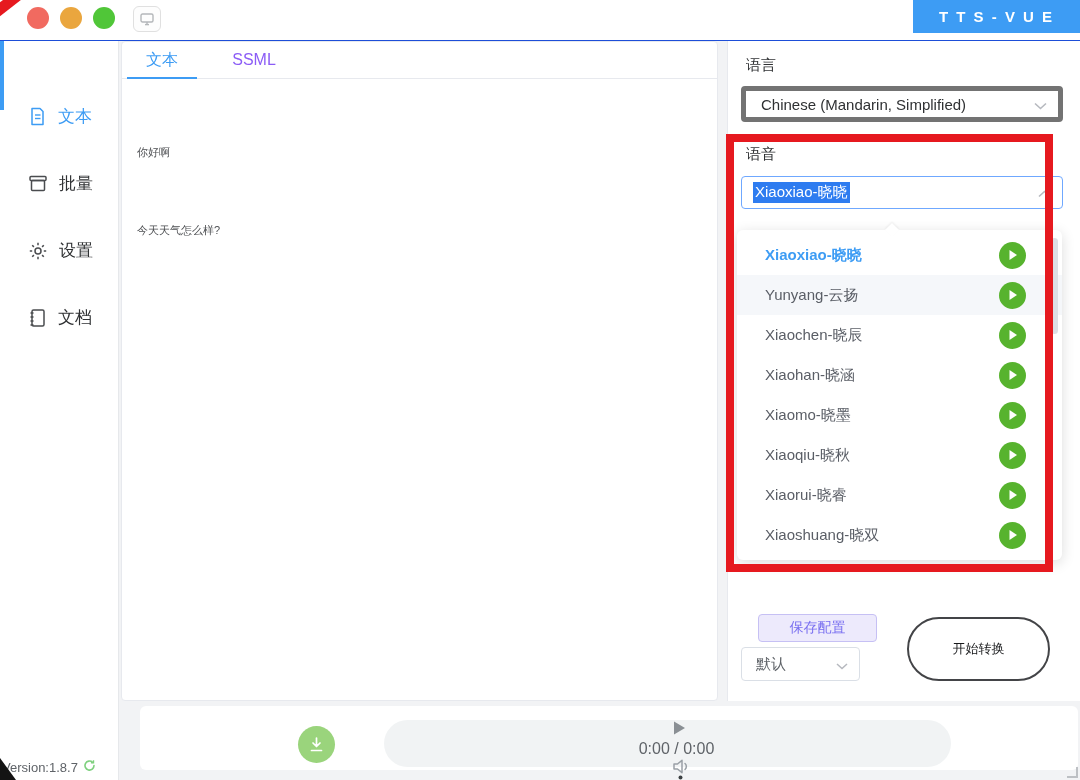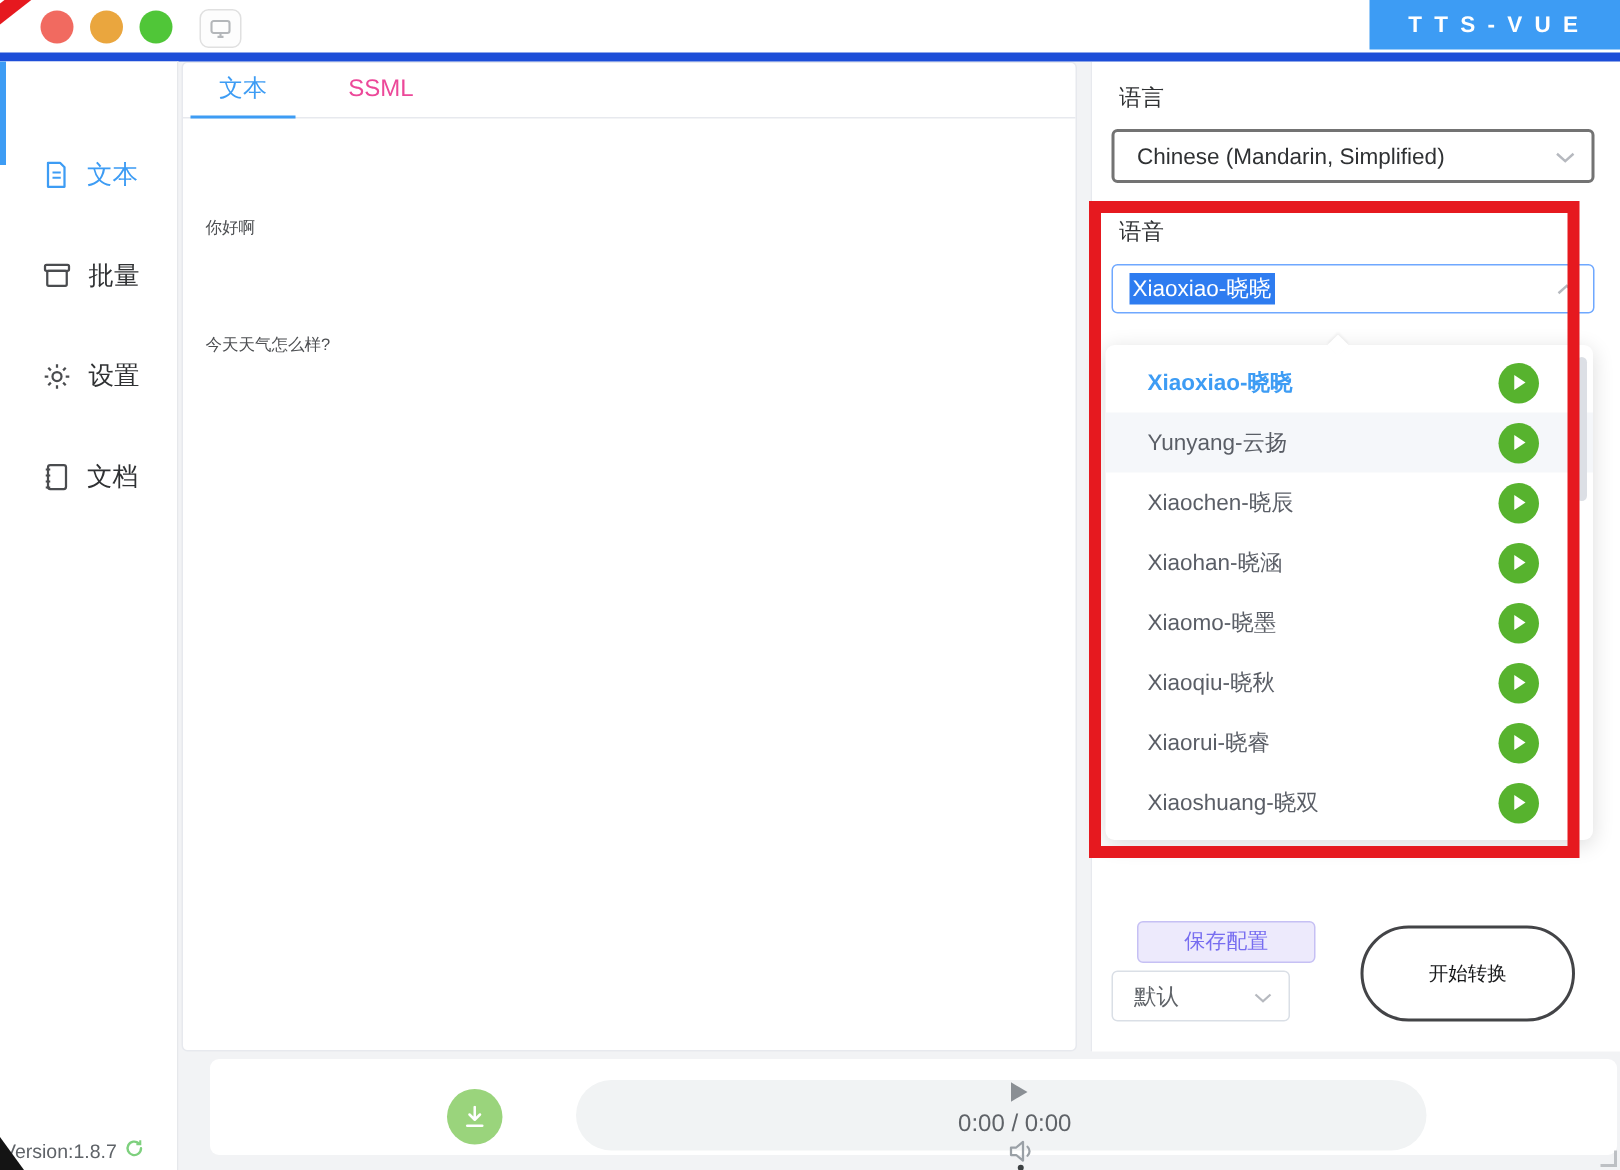--- a/index.html
+++ b/index.html
@@ -5,52 +5,52 @@
   html,body{margin:0;padding:0;}
   body{
     width:1080px;height:780px;position:relative;overflow:hidden;
     background:#f2f3f5;
     font-family:"Liberation Sans", sans-serif;
     -webkit-font-smoothing:antialiased;
   }
   .abs{position:absolute;}
 
   
-  .topbar{left:0;top:0;width:1080px;height:41px;background:#fff;border-bottom:6px solid #1d4ed8;box-sizing:border-box;z-index:2;}
+  .topbar{left:0;top:0;width:1080px;height:41px;background:#fff;border-bottom:1px solid #1d4ed8;box-sizing:border-box;z-index:2;}
   .light{width:22px;height:22px;border-radius:50%;top:7px;}
   .light.red{left:27px;background:#f16a60;}
   .light.orange{left:60px;background:#eaa63e;}
   .light.green{left:93px;background:#50c638;}
   .monitor-btn{left:133px;top:6px;width:26px;height:24px;border:1px solid #e0e0e0;border-radius:6px;background:#fdfdfd;display:flex;align-items:center;justify-content:center;}
   .logo{right:0;top:0;width:167px;height:33px;background:#3d9cf4;color:#fff;display:flex;align-items:center;justify-content:center;font-weight:bold;font-size:15px;letter-spacing:2px;white-space:nowrap;}
   .red-corner{left:-16px;top:-4px;width:52px;height:11px;background:#e6191f;transform:rotate(-38deg);z-index:30;}
 
   
   .sidebar{left:0;top:41px;width:119px;height:739px;background:#fff;border-right:1px solid #e6e8eb;box-sizing:border-box;z-index:2;}
   .active-bar{left:0;top:0;width:4px;height:69px;background:#3d9cf4;}
   .side-item{left:28px;display:flex;align-items:center;gap:11px;font-size:17px;color:#2f3133;cursor:pointer;}
   .side-item.active{color:#3d9cf4;}
   .side-item svg{display:block;}
   .version{left:2px;bottom:5px;font-size:13px;color:#5f6368;display:flex;align-items:center;gap:5px;}
   .black-wedge{left:0;bottom:0;width:0;height:0;border-bottom:22px solid #141414;border-right:16px solid transparent;z-index:3;}
 
   
   .main-card{left:121px;top:41px;width:597px;height:660px;background:#fff;border:1px solid #e7e9ee;border-radius:4px;box-sizing:border-box;z-index:1;}
   .tabhead{left:0;top:0;width:100%;height:37px;border-bottom:1px solid #e7e9ee;box-sizing:border-box;}
-  .tab{top:0;height:36px;line-height:36px;font-size:16px;color:#ec4899;text-align:center;cursor:pointer;}
+  .tab{top:0;height:36px;line-height:36px;font-size:16px;color:#8b5cf6;text-align:center;cursor:pointer;}
   .tab.t1{left:5px;width:70px;}
   .tab.t2{left:97px;width:70px;}
   .tab.active{color:#3d9cf4;}
   .tab-underline{left:5px;top:35px;width:70px;height:2px;background:#3d9cf4;}
   .editor{left:15px;top:45px;font-size:11px;line-height:26px;color:#4d4f52;white-space:pre;}
 
   
   .rpanel{left:727px;top:41px;width:353px;height:660px;background:#fff;border-left:1px solid #e7e9ee;box-sizing:border-box;z-index:1;}
   .plabel{left:18px;font-size:15px;color:#2f3133;}
-  .select{left:13px;width:322px;background:#fff;border:2px solid #737373;border-radius:4px;box-sizing:border-box;display:flex;align-items:center;font-size:15px;color:#2f3133;cursor:pointer;}
+  .select{left:13px;width:322px;background:#fff;border:5px solid #737373;border-radius:4px;box-sizing:border-box;display:flex;align-items:center;font-size:15px;color:#2f3133;cursor:pointer;}
   .select .chev{position:absolute;right:11px;}
   .lang-select{top:45px;height:36px;padding-left:15px;}
   .voice-select{top:135px;height:33px;padding-left:11px;border:1px solid #6fa8ff;}
   .sel-text{background:#2e7cf0;color:#fff;padding:1px 2px;font-size:15px;font-weight:500;}
   .save-btn{left:30px;top:573px;width:119px;height:28px;background:#edeafc;border:1px solid #c6c0f4;border-radius:4px;color:#776df0;font-size:14px;display:flex;align-items:center;justify-content:center;cursor:pointer;box-sizing:border-box;}
   .preset-select{top:606px;height:34px;padding-left:14px;color:#5f6368;border:1px solid #dadfe6;width:119px;}
   .convert-btn{left:179px;top:576px;width:143px;height:64px;background:#fff;border:2px solid #434447;border-radius:32px;font-size:13px;color:#17181a;display:flex;align-items:center;justify-content:center;cursor:pointer;box-sizing:border-box;}
 
   
   .popup{left:737px;top:230px;width:325px;height:330px;background:#fff;border-radius:6px;box-shadow:0 3px 14px rgba(0,0,0,0.14);z-index:5;}

